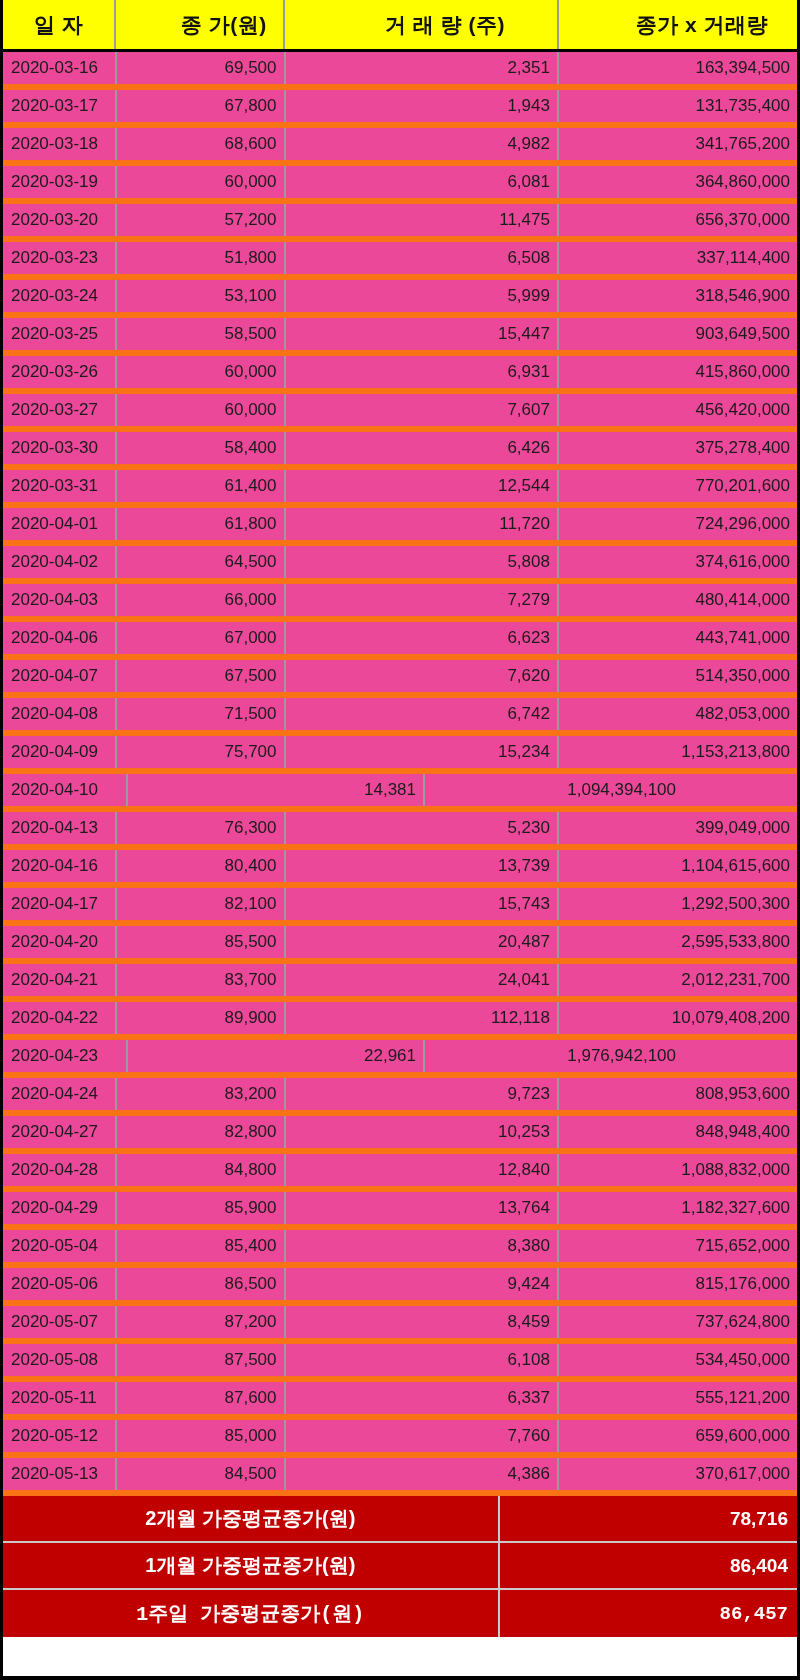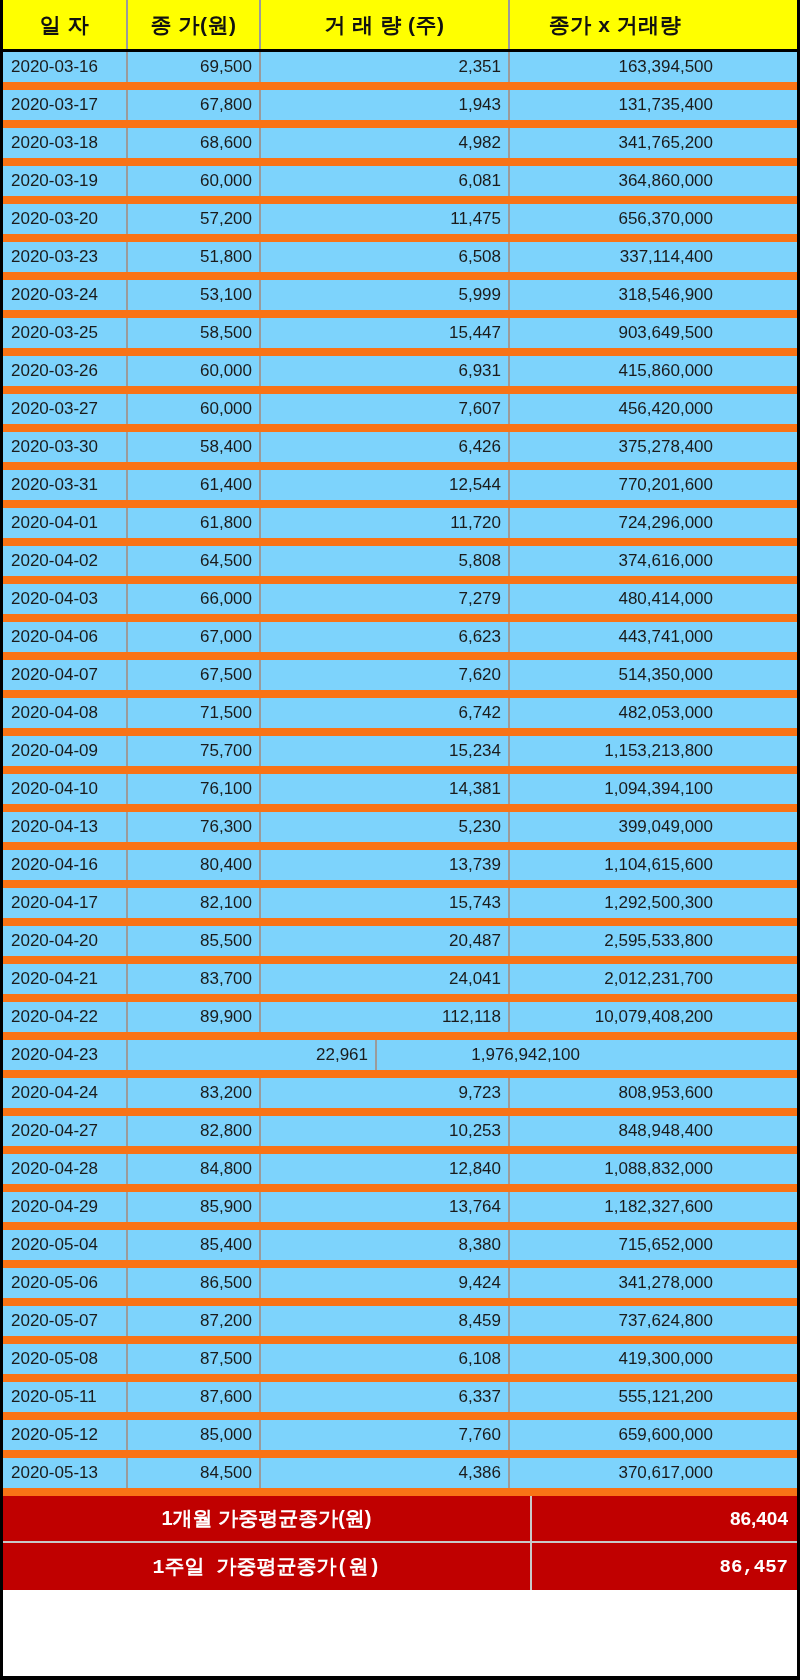--- a/index.html
+++ b/index.html
@@ -10,38 +10,38 @@
     overflow: hidden;
   }
   .tbl {
     width: 800px; height: 1680px;
     border-left: 3px solid #000;
     border-right: 3px solid #000;
     border-bottom: 4px solid #000;
     display: flex; flex-direction: column;
     background: #ffffff;
   }
-  .row { display: flex; flex-shrink: 0; width: 100%; }
+  .row { display: flex; flex-shrink: 0; width: 100%; gap: 48px; }
   .cell { display: flex; align-items: center; overflow: hidden; }
   .c1 { width: 125px; }
   .c2 { width: 133px; }
   .c3 { width: 249px; }
   .c4 { width: 210px; }
   .cell.vline { border-right: 2px solid #9b9b9b; }
 
   
   .hrow { height: 52px; background: #FFFF00; border-bottom: 3px solid #000; }
   .hcell {
     justify-content: center;
     font-weight: bold; font-size: 21px; color: #111;
     letter-spacing: 0.5px;
   }
 
   
-  .drow { height: 38px; border-bottom: 8px solid #f97316; background: #7dd3fc; }
+  .drow { height: 38px; border-bottom: 6px solid #f97316; background: #ec4899; }
   .drow .cell { font-size: 17px; color: #1b1b1b; }
   .datecell { padding-left: 8px; justify-content: flex-start; }
   .num { justify-content: flex-end; padding-right: 7px; }
 
   
   .srow { height: 47px; background: #C00000; border-bottom: 2px solid #c9c9c9; }
   .srow:last-child { border-bottom: none; font-family: Liberation Mono, monospace; }
   .slabel {
     width: 529px; justify-content: center;
     color: #ffffff; font-weight: bold; font-size: 20px;
@@ -192,21 +192,20 @@
 
   <div class="row drow">
     <div class="cell c1 vline datecell">2020-04-09</div>
     <div class="cell c2 vline num">75,700</div>
     <div class="cell c3 vline num">15,234</div>
     <div class="cell c4 num">1,153,213,800</div>
   </div>
 
   <div class="row drow">
     <div class="cell c1 vline datecell">2020-04-10</div>
-    <div class="cell c2 vline num">76,100</div>
     <div class="cell c3 vline num">14,381</div>
     <div class="cell c4 num">1,094,394,100</div>
   </div>
 
   <div class="row drow">
     <div class="cell c1 vline datecell">2020-04-13</div>
     <div class="cell c2 vline num">76,300</div>
     <div class="cell c3 vline num">5,230</div>
     <div class="cell c4 num">399,049,000</div>
   </div>
@@ -285,35 +284,35 @@
     <div class="cell c1 vline datecell">2020-05-04</div>
     <div class="cell c2 vline num">85,400</div>
     <div class="cell c3 vline num">8,380</div>
     <div class="cell c4 num">715,652,000</div>
   </div>
 
   <div class="row drow">
     <div class="cell c1 vline datecell">2020-05-06</div>
     <div class="cell c2 vline num">86,500</div>
     <div class="cell c3 vline num">9,424</div>
-    <div class="cell c4 num">341,278,000</div>
+    <div class="cell c4 num">815,176,000</div>
   </div>
 
   <div class="row drow">
     <div class="cell c1 vline datecell">2020-05-07</div>
     <div class="cell c2 vline num">87,200</div>
     <div class="cell c3 vline num">8,459</div>
     <div class="cell c4 num">737,624,800</div>
   </div>
 
   <div class="row drow">
     <div class="cell c1 vline datecell">2020-05-08</div>
     <div class="cell c2 vline num">87,500</div>
     <div class="cell c3 vline num">6,108</div>
-    <div class="cell c4 num">419,300,000</div>
+    <div class="cell c4 num">534,450,000</div>
   </div>
 
   <div class="row drow">
     <div class="cell c1 vline datecell">2020-05-11</div>
     <div class="cell c2 vline num">87,600</div>
     <div class="cell c3 vline num">6,337</div>
     <div class="cell c4 num">555,121,200</div>
   </div>
 
   <div class="row drow">
@@ -325,20 +324,24 @@
 
   <div class="row drow">
     <div class="cell c1 vline datecell">2020-05-13</div>
     <div class="cell c2 vline num">84,500</div>
     <div class="cell c3 vline num">4,386</div>
     <div class="cell c4 num">370,617,000</div>
   </div>
 </div>
 
   <div id="table-summary">
+  <div class="row srow">
+    <div class="cell slabel">2개월 가중평균종가(원)</div>
+    <div class="cell svalue">78,716</div>
+  </div>
 
   <div class="row srow">
     <div class="cell slabel">1개월 가중평균종가(원)</div>
     <div class="cell svalue">86,404</div>
   </div>
 
   <div class="row srow">
     <div class="cell slabel">1주일 가중평균종가(원)</div>
     <div class="cell svalue">86,457</div>
   </div>

